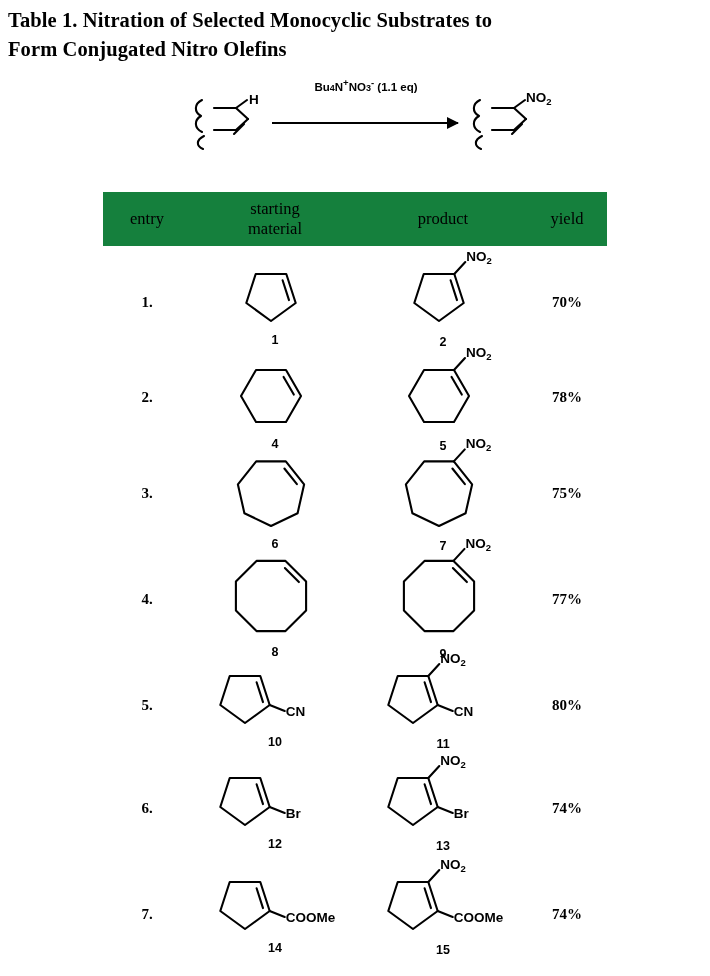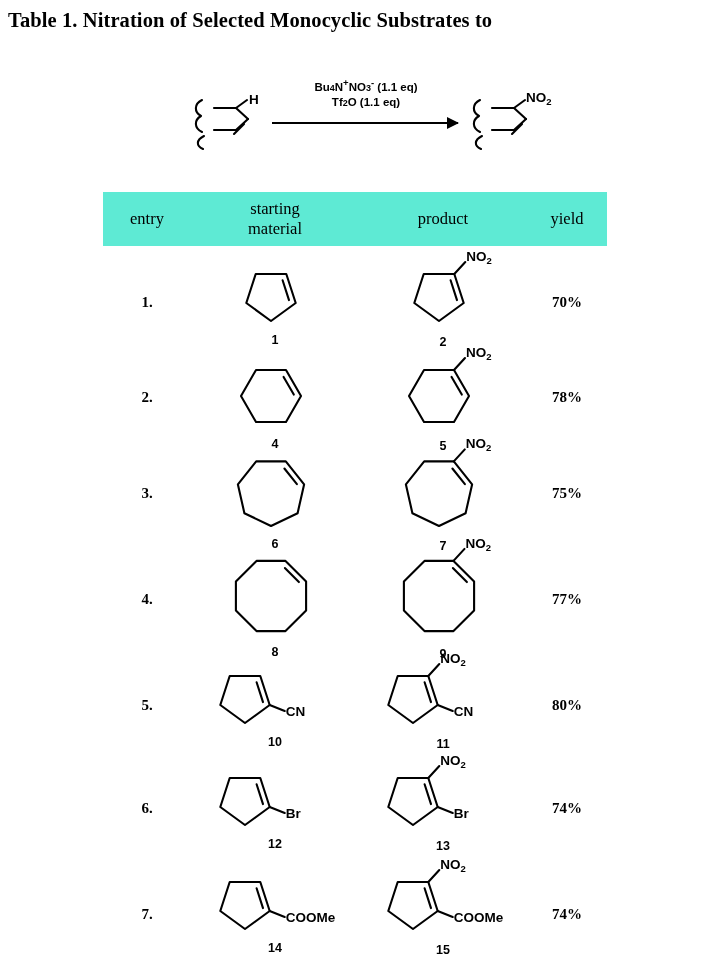--- a/index.html
+++ b/index.html
@@ -87,21 +87,21 @@
   }
 
   
   .table {
     position: absolute;
     top: 192px;
     left: 103px;
     width: 504px;
   }
   .thead {
-    background: #5eead4;
+    background: #15803d;
     height: 54px;
     position: relative;
   }
   .thead .th {
     position: absolute;
     top: 0;
     height: 54px;
     display: flex;
     align-items: center;
     justify-content: center;
@@ -161,20 +161,21 @@
   }
   .atomlbl .sub { font-size: 9.5px; }
 </style>
 </head>
 <body>
 
 <div id="page">
 
   <div class="title">
     <span>Table 1. Nitration of Selected Monocyclic Substrates to</span>
+    <span class="ln2">Form Conjugated Nitro Olefins</span>
   </div>
 
   <div class="scheme">
 
     <div class="scheme-left">
       <svg width="86" height="70" viewBox="0 0 86 70">
 
         <path class="bond" d="M12 14 C4 18, 4 26, 11 30 C4 34, 4 42, 12 46"></path>
         <path class="bond" d="M14 50 C6 54, 6 60, 13 63"></path>
 
@@ -183,21 +184,20 @@
         <path class="bond" d="M46 22 L58 33"></path>
         <path class="bond-d" d="M46 44 L58 33"></path>
         <path class="bond-d" d="M44 48 L54 38"></path>
         <text class="atomlbl" x="59" y="18">H</text>
         <path class="bond" d="M46 22 L57 14"></path>
       </svg>
     </div>
 
     <div class="scheme-conditions">
       <div>Bu<span style="font-size:9px">4</span>N<sup>+</sup>NO<span style="font-size:9px">3</span><sup>-</sup> (1.1 eq)</div>
-      <div>Tf<span style="font-size:9px">2</span>O (1.1 eq)</div>
     </div>
 
     <div class="arrow"></div>
 
     <div class="scheme-right">
       <svg width="100" height="70" viewBox="0 0 100 70">
         <path class="bond" d="M12 14 C4 18, 4 26, 11 30 C4 34, 4 42, 12 46"></path>
         <path class="bond" d="M14 50 C6 54, 6 60, 13 63"></path>
         <path class="bond" d="M24 22 L46 22"></path>
         <path class="bond" d="M24 44 L46 44"></path>

